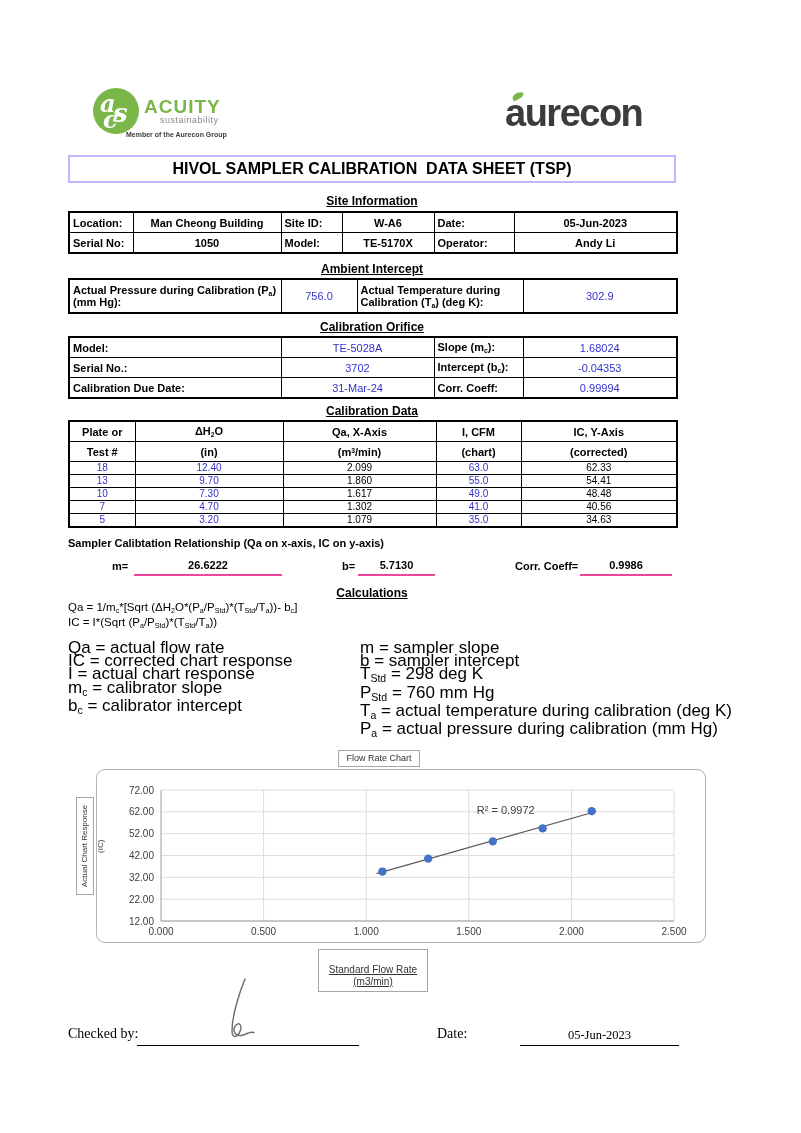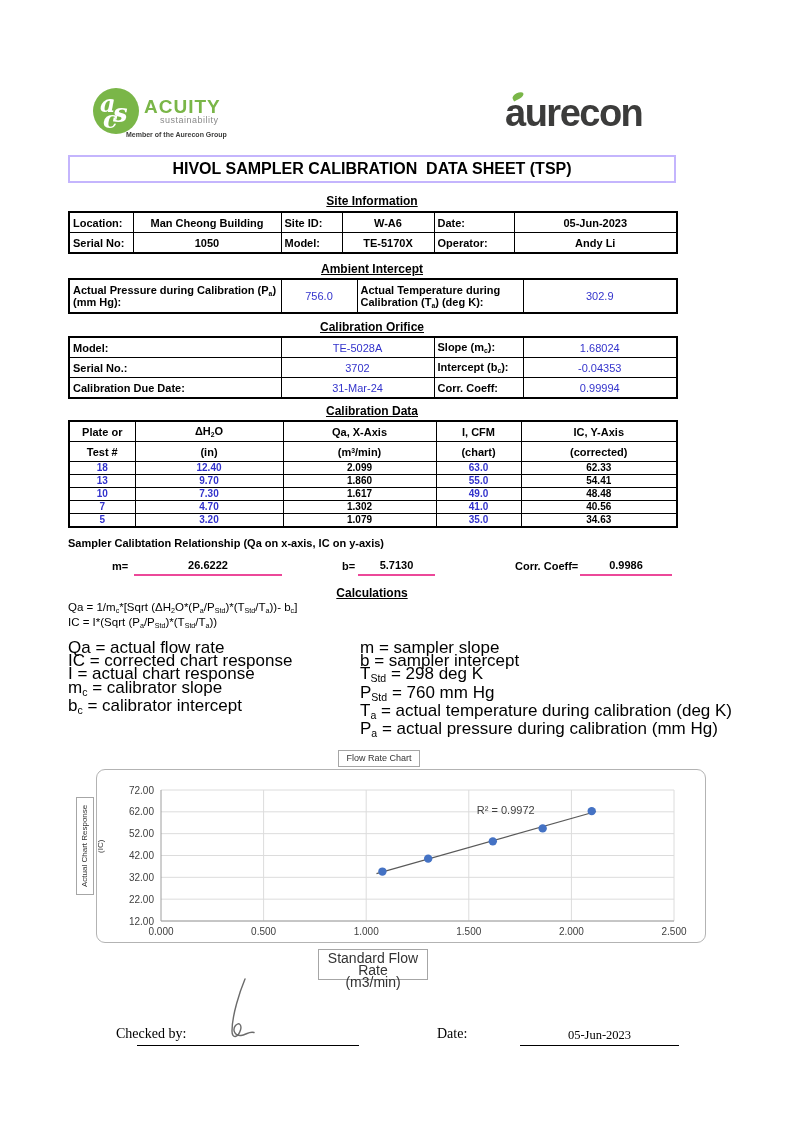--- a/index.html
+++ b/index.html
@@ -35,21 +35,21 @@
   table.dt{position:absolute;left:68px;border-collapse:collapse;table-layout:fixed;}
   table.dt td{border:1px solid #000;padding:0 3px;overflow:hidden;font-size:11px;vertical-align:middle;}
   table.dt{border:2px solid #000;}
   td.lab{font-weight:bold;text-align:left;}
   td.val{font-weight:bold;text-align:center;}
   td.vblue{color:var(--blue);text-align:center;}
   td.vblk{text-align:center;}
   .site td{height:19px;white-space:nowrap;}
   .amb td{height:32px;}
   .ori td{height:19px;white-space:nowrap;}
-  .cal td{text-align:center;font-weight:bold;}
+  .cal td{text-align:center;}
   .cal tr.hrow td{height:19px;font-weight:bold;}
   .cal tr.drow td{height:12px;font-size:10px;line-height:12px;}
   
   .rel-h{position:absolute;left:68px;top:537px;font-size:11px;font-weight:bold;}
   .rel-lab{position:absolute;top:560px;font-size:11px;font-weight:bold;}
   .rel-val{position:absolute;top:557px;height:17px;line-height:16px;border-bottom:2px solid #ec4899;
            text-align:center;font-size:11px;font-weight:bold;}
   
   .calc-h{position:absolute;left:68px;top:586px;width:608px;text-align:center;font-size:12px;
           font-weight:bold;text-decoration:underline;}
@@ -57,21 +57,21 @@
   .defline{font-size:17px;line-height:13.2px;}
   .defs{position:absolute;}
   
   .mini-box{position:absolute;border:1px solid #a6a6a6;background:#fff;text-align:center;color:#333;}
   .chart-title-box{left:338px;top:750px;width:80px;height:15px;font-size:9px;line-height:15px;}
   .chart-wrap{position:absolute;left:96px;top:769px;width:608px;height:172px;
               border:1.5px solid #b3b3b3;border-radius:9px;background:#fff;}
   .ylab-box{left:76px;top:797px;width:16px;height:96px;font-size:8px;}
   .ylab-box span{writing-mode:vertical-rl;transform:rotate(180deg);display:block;width:16px;height:96px;
                  line-height:16px;text-align:center;}
-  .xlab-box{left:318px;top:949px;width:108px;height:27px;font-size:14px;line-height:12px;padding-top:2px;}
+  .xlab-box{left:318px;top:949px;width:108px;height:27px;font-size:10px;line-height:12px;padding-top:14px;text-decoration:underline;}
   
   .foot{font-family:"Liberation Serif",serif;font-size:14px;position:absolute;top:1026px;}
   .foot-line{position:absolute;top:1045px;border-bottom:1.5px solid #000;height:0;}
   .foot-date{position:absolute;top:1028px;left:520px;width:159px;text-align:center;
              font-family:"Liberation Serif",serif;font-size:12.5px;}
 </style>
 </head>
 <body>
 
 <div class="page">
@@ -304,19 +304,19 @@
     <span>Actual Chart Response (IC)</span>
   </div>
   <div class="mini-box xlab-box">
     <div>Standard Flow Rate</div>
     <div>(m3/min)</div>
   </div>
 
   <svg class="abs" style="left:205px;top:975px;" width="60" height="75" viewBox="0 0 60 75">
     <path d="M40 4 C 35 16, 27 40, 27 56 C 27 64, 33 63, 35.5 55 C 37 50, 34 46.5, 30.5 50.5 C 27.5 54, 29 61, 36 60.5 C 41 60, 44 56, 49 57.5" fill="none" stroke="#6b6b6b" stroke-width="1.4" stroke-linecap="round"></path>
   </svg>
-  <div class="foot" style="left:68px;margin-left:48px;">Checked by:</div>
+  <div class="foot" style="left:68px;">Checked by:</div>
   <div class="foot-line" style="left:137px;width:222px;"></div>
   <div class="foot" style="left:437px;">Date:</div>
   <div class="foot-date">05-Jun-2023</div>
   <div class="foot-line" style="left:520px;width:159px;"></div>
 
 </div>
 
 </body></html>

